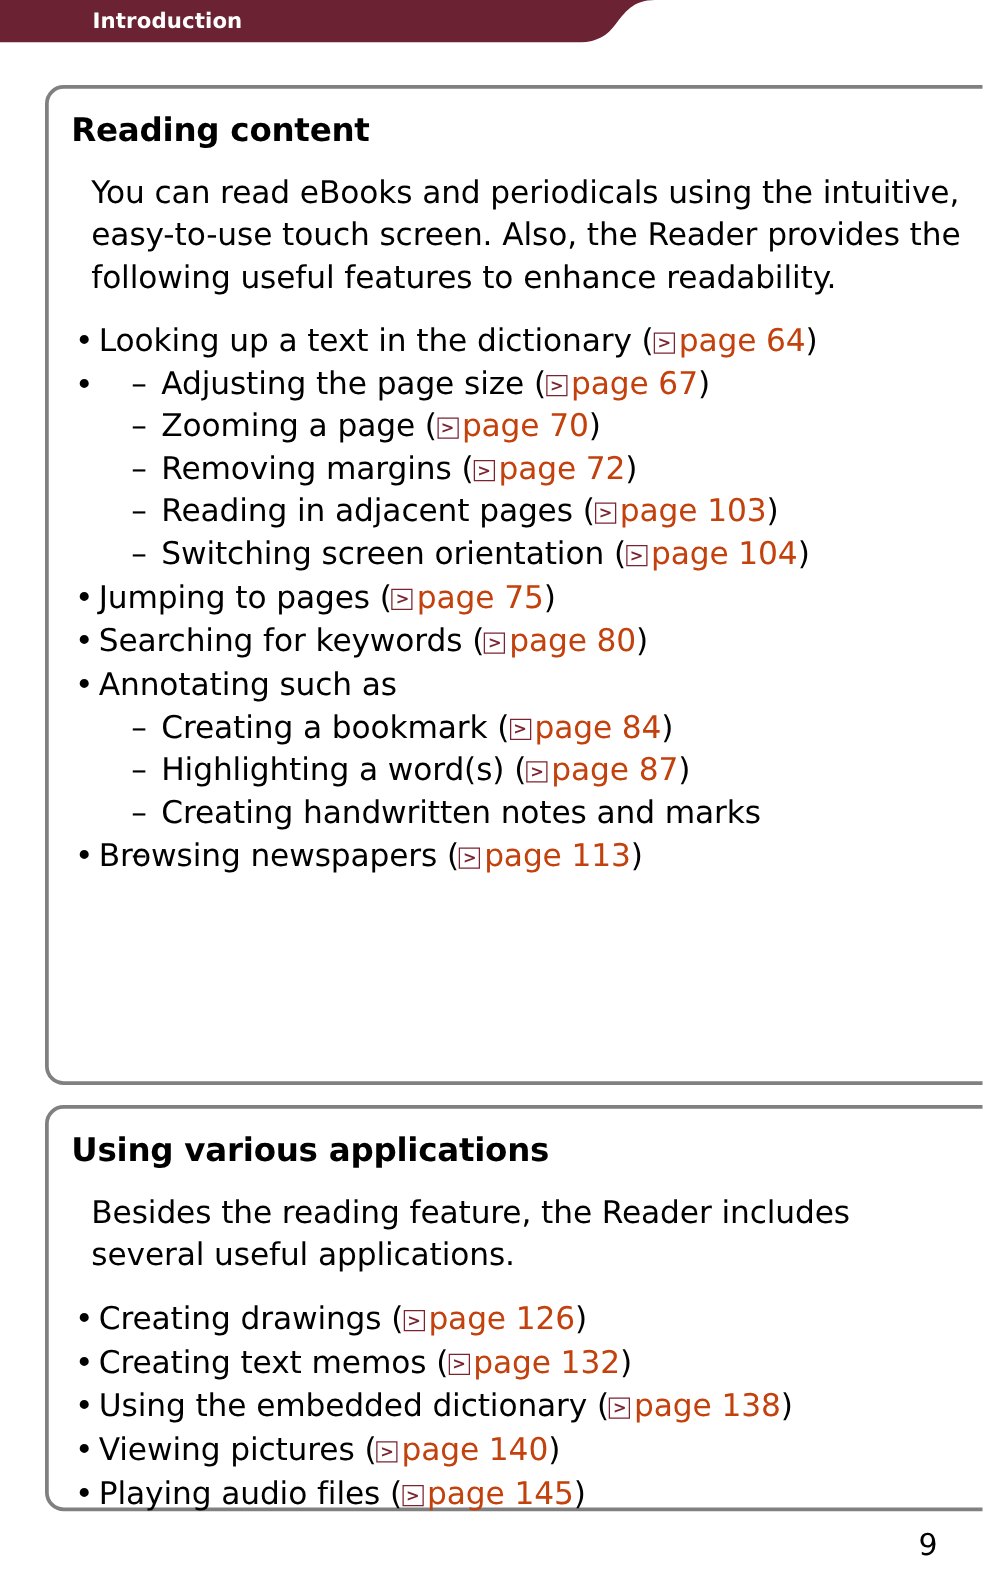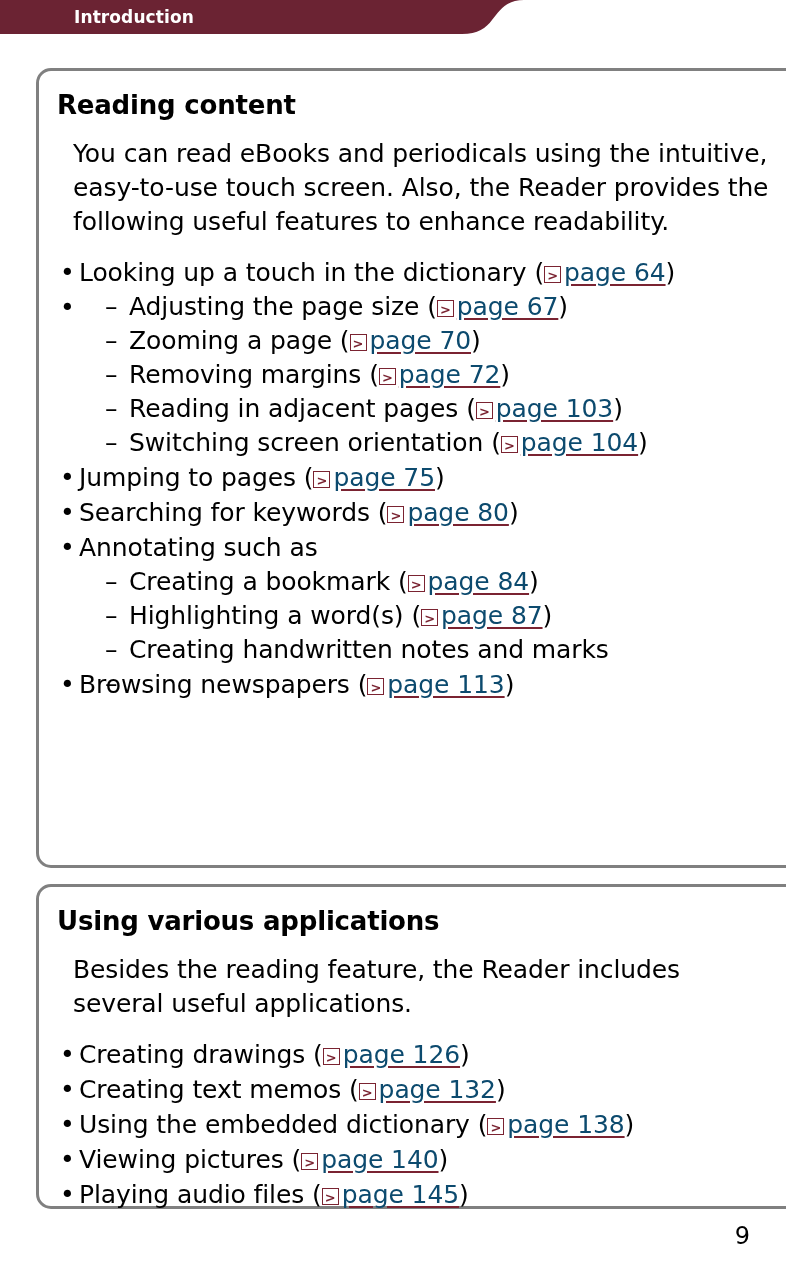--- a/index.html
+++ b/index.html
@@ -142,22 +142,21 @@
     top: 50%;
     transform: translateY(-50%);
     text-align: center;
     font-size: 13px;
     line-height: 13px;
     font-weight: bold;
     color: #7A2331;
     font-family: "DejaVu Sans", "Liberation Sans", sans-serif;
   }
   .ref-text {
-    color: #0c4a6e;
-    text-decoration: underline;
+    color: #c2410c;
     text-decoration-color: #7A2331;
     text-underline-offset: 3px;
   }
 
   
   .folio {
     position: absolute;
     right: 36px;
     top: 1222px;
     font-size: 24px;
@@ -173,21 +172,21 @@
     <path id="header-path" d="M0,0 H524 C506,0 500,10 492,20 C486,28 478,34 462,34 H0 Z" fill="#6B2333"></path>
   </svg>
   <span class="header-title">Introduction</span>
 </div>
 
 <section class="panel" id="panel-reading">
   <div class="panel-inner">
     <h2 class="panel-title">Reading content</h2>
     <p class="para">You can read eBooks and periodicals using the intuitive, easy-to-use touch screen. Also, the Reader provides the following useful features to enhance readability.</p>
     <ul class="blist" id="list-0">
-        <li class="bullet"><span class="bdot">•</span><span>Looking up a touch in the dictionary</span> <span class="ref">(<span class="ref-icon"></span><span class="ref-text">page 64</span>)</span></li>
+        <li class="bullet"><span class="bdot">•</span><span>Looking up a text in the dictionary</span> <span class="ref">(<span class="ref-icon"></span><span class="ref-text">page 64</span>)</span></li>
         <li class="bullet"><span class="bdot">•</span><ul class="sublist">
             <li class="subitem"><span class="dash">–</span><span>Adjusting the page size</span> <span class="ref">(<span class="ref-icon"></span><span class="ref-text">page 67</span>)</span></li>
             <li class="subitem"><span class="dash">–</span><span>Zooming a page</span> <span class="ref">(<span class="ref-icon"></span><span class="ref-text">page 70</span>)</span></li>
             <li class="subitem"><span class="dash">–</span><span>Removing margins</span> <span class="ref">(<span class="ref-icon"></span><span class="ref-text">page 72</span>)</span></li>
             <li class="subitem"><span class="dash">–</span><span>Reading in adjacent pages</span> <span class="ref">(<span class="ref-icon"></span><span class="ref-text">page 103</span>)</span></li>
             <li class="subitem"><span class="dash">–</span><span>Switching screen orientation</span> <span class="ref">(<span class="ref-icon"></span><span class="ref-text">page 104</span>)</span></li>
           </ul></li>
         <li class="bullet"><span class="bdot">•</span><span>Jumping to pages</span> <span class="ref">(<span class="ref-icon"></span><span class="ref-text">page 75</span>)</span></li>
         <li class="bullet"><span class="bdot">•</span><span>Searching for keywords</span> <span class="ref">(<span class="ref-icon"></span><span class="ref-text">page 80</span>)</span></li>
         <li class="bullet"><span class="bdot">•</span><span>Annotating such as</span><ul class="sublist">

